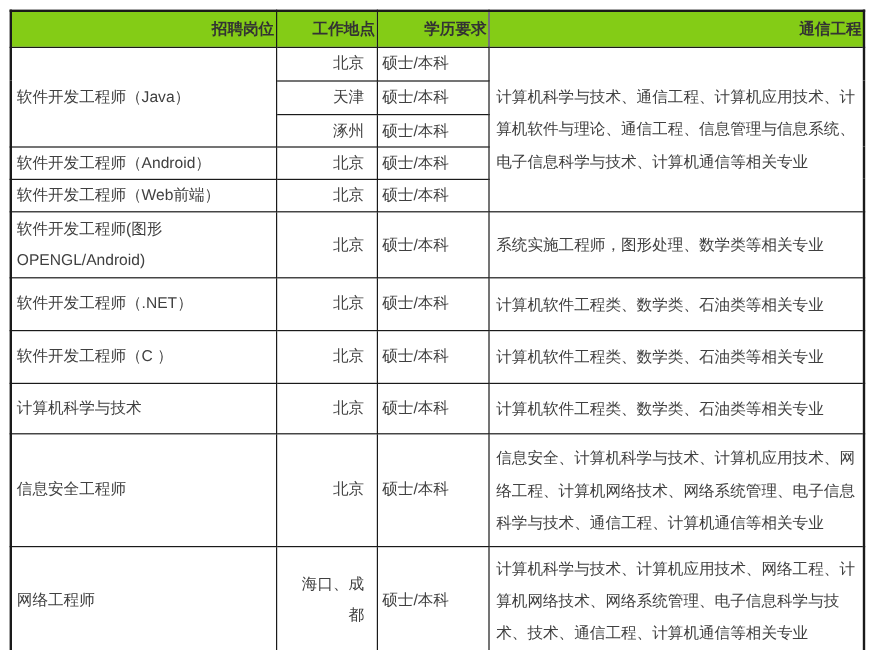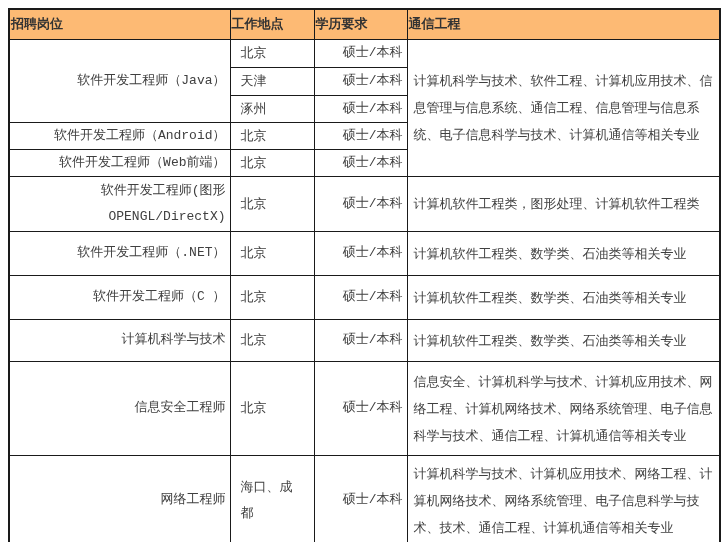--- a/index.html
+++ b/index.html
@@ -24,35 +24,34 @@
     color: #404040;
     border: 2px solid #1a1a1a;
   }
   table.recruit th,
   table.recruit td {
     border: 1px solid #1a1a1a;
     overflow: hidden;
     word-break: break-word;
   }
   table.recruit th {
-    background: #fdba74;
+    background: #84cc16;
     font-weight: bold;
     color: #333333;
-    text-align: left;
+    text-align: right;
     vertical-align: middle;
   }
   td.center {
-    text-align: right;
+    text-align: left;
     vertical-align: middle;
     line-height: 26px;
     padding: 0 4px;
-    font-family: Liberation Mono, monospace;
   }
   td.city {
-    text-align: left;
+    text-align: right;
     vertical-align: middle;
     line-height: 26px;
     padding: 0 10px;
   }
   td.major {
     text-align: left;
     vertical-align: middle;
     line-height: 27px;
     padding: 3px 6px;
   }
@@ -85,21 +84,21 @@
       <th>招聘岗位</th>
       <th>工作地点</th>
       <th>学历要求</th>
       <th>通信工程</th>
     </tr>
 
     <tr class="h28">
       <td class="center" rowspan="3">软件开发工程师（Java）</td>
       <td class="city">北京</td>
       <td class="center">硕士/本科</td>
-      <td class="major" rowspan="5">计算机科学与技术、软件工程、计算机应用技术、信息管理与信息系统、通信工程、信息管理与信息系统、电子信息科学与技术、计算机通信等相关专业</td>
+      <td class="major" rowspan="5">计算机科学与技术、通信工程、计算机应用技术、计算机软件与理论、通信工程、信息管理与信息系统、电子信息科学与技术、计算机通信等相关专业</td>
     </tr>
     <tr class="h28">
       <td class="city">天津</td>
       <td class="center">硕士/本科</td>
     </tr>
     <tr class="h27">
       <td class="city">涿州</td>
       <td class="center">硕士/本科</td>
     </tr>
 
@@ -109,24 +108,24 @@
       <td class="center">硕士/本科</td>
     </tr>
 
     <tr class="h23">
       <td class="center">软件开发工程师（Web前端）</td>
       <td class="city">北京</td>
       <td class="center">硕士/本科</td>
     </tr>
 
     <tr class="h55">
-      <td class="center">软件开发工程师(图形OPENGL/DirectX)</td>
+      <td class="center">软件开发工程师(图形OPENGL/Android)</td>
       <td class="city">北京</td>
       <td class="center">硕士/本科</td>
-      <td class="major">计算机软件工程类，图形处理、计算机软件工程类</td>
+      <td class="major">系统实施工程师，图形处理、数学类等相关专业</td>
     </tr>
 
     <tr class="h44">
       <td class="center">软件开发工程师（.NET）</td>
       <td class="city">北京</td>
       <td class="center">硕士/本科</td>
       <td class="major">计算机软件工程类、数学类、石油类等相关专业</td>
     </tr>
 
     <tr class="h44">

